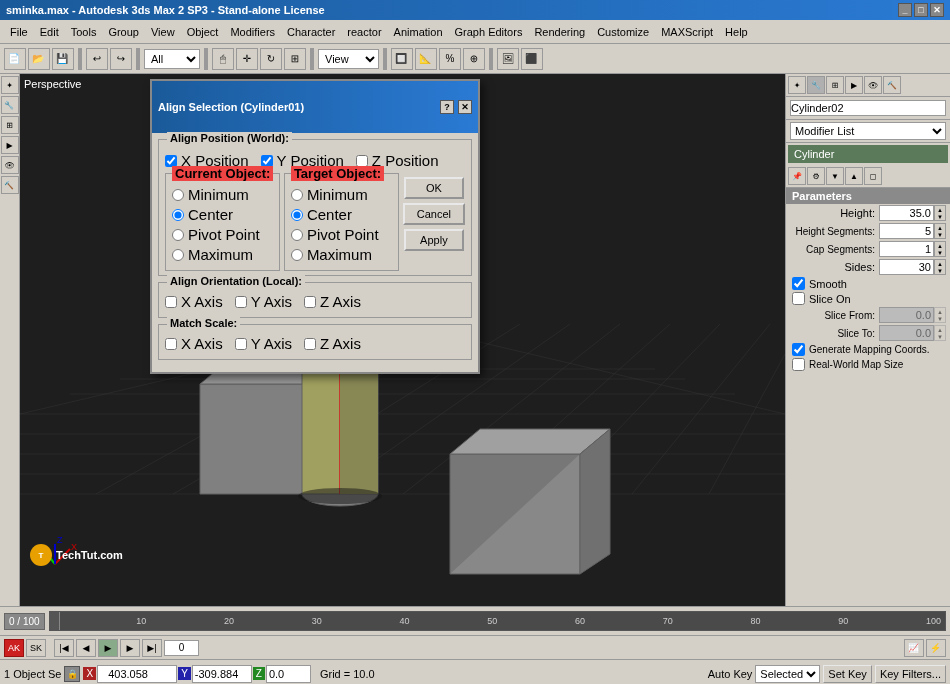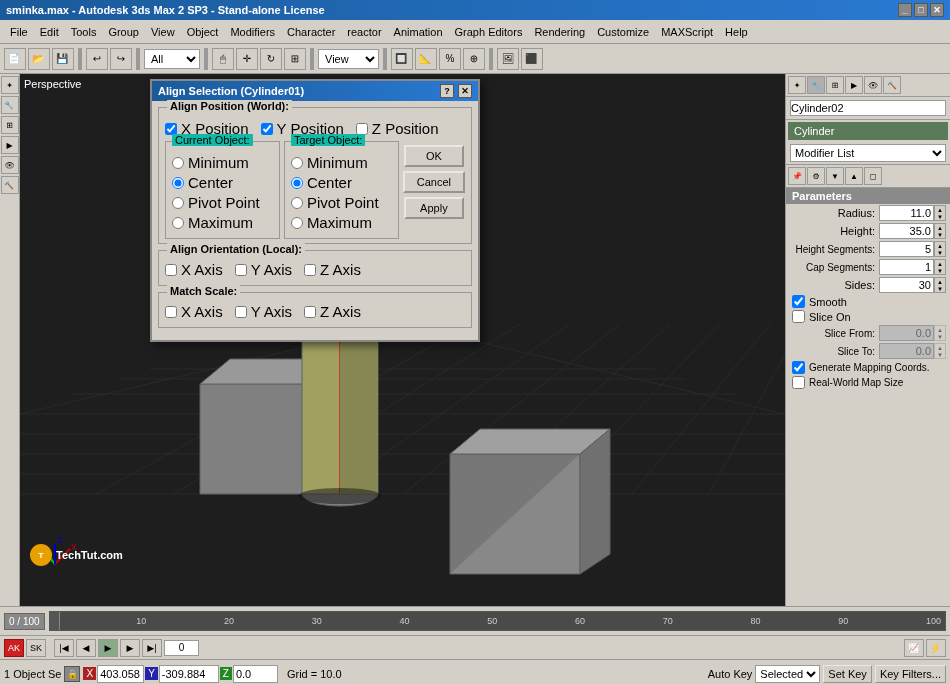--- a/index.html
+++ b/index.html
@@ -69,32 +69,32 @@
     .rs-param-input { width: 55px; height: 16px; background: white; border: 1px solid #999; font-size: 11px; text-align: right; padding-right: 2px; }
     .rs-spinner { width: 12px; height: 16px; background: #d4d0c8; border: 1px solid #999; display: flex; flex-direction: column; cursor: pointer; }
     .rs-spinner-up, .rs-spinner-dn { flex: 1; display: flex; align-items: center; justify-content: center; font-size: 6px; line-height: 1; }
     .rs-checkbox-row { display: flex; align-items: center; padding: 1px 6px; font-size: 11px; }
     .rs-checkbox-row input { margin-right: 4px; }
     .rs-disabled-input { width: 55px; height: 16px; background: #bbb; border: 1px solid #999; font-size: 11px; text-align: right; padding-right: 2px; color: #666; }
 
     
     #dialog-overlay { position: absolute; top: 0; left: 0; right: 0; bottom: 0; z-index: 100; }
     #dialog { position: absolute; top: 5px; left: 130px; width: 330px; background: #d4d0c8; border: 2px solid #888; box-shadow: 4px 4px 8px rgba(0,0,0,0.5); }
-    .dialog-titlebar { background: linear-gradient(to right, #1a5a9a, #2a7ad4); color: white; padding: 3px 6px; display: flex; align-items: center; justify-content: space-between; font-size: 11px; font-weight: bold; }
+    .dialog-titlebar { background: linear-gradient(to right, #1a5a9a, #2a7ad4); color: white; padding: 19px 6px; display: flex; align-items: center; justify-content: space-between; font-size: 11px; font-weight: bold; }
     .dialog-close { width: 14px; height: 14px; background: #d4d0c8; border: 1px solid #555; cursor: pointer; display: flex; align-items: center; justify-content: center; font-size: 9px; color: #000; }
     .dialog-help { width: 14px; height: 14px; background: #d4d0c8; border: 1px solid #555; cursor: pointer; display: flex; align-items: center; justify-content: center; font-size: 9px; color: #000; margin-right: 2px; }
     .dialog-body { padding: 6px; }
     .dialog-group { border: 1px solid #999; margin-bottom: 6px; padding: 4px 6px; position: relative; }
     .dialog-group-title { position: absolute; top: -8px; left: 8px; background: #d4d0c8; padding: 0 3px; font-size: 11px; font-weight: bold; }
     .dialog-row { display: flex; align-items: center; gap: 4px; margin-bottom: 3px; }
     .dialog-checkbox { width: 12px; height: 12px; cursor: pointer; }
     .dialog-radio { width: 12px; height: 12px; cursor: pointer; }
     .dialog-label { font-size: 15px; text-align: right; }
     .dialog-col { flex: 1; border: 1px solid #999; padding: 4px 6px; position: relative; }
-    .dialog-col-title { position: absolute; top: -8px; left: 6px; background: #14b8a6; padding: 0 3px; font-size: 11px; font-weight: normal; }
+    .dialog-col-title { position: absolute; top: -8px; left: 6px; background: #ef4444; padding: 0 3px; font-size: 13px; font-weight: bold; }
     .dialog-btn { background: #d4d0c8; border: 2px outset #e8e8e8; padding: 3px 12px; font-size: 11px; cursor: pointer; min-width: 60px; }
     .dialog-btn-col { display: flex; flex-direction: column; gap: 4px; align-items: center; justify-content: flex-start; padding-top: 4px; }
 
     
     #animbar { background: #d4d0c8; height: 24px; display: flex; align-items: center; border-top: 1px solid #999; padding: 0 4px; gap: 2px; }
     .anim-btn { width: 20px; height: 18px; background: #d4d0c8; border: 1px solid #999; cursor: pointer; display: flex; align-items: center; justify-content: center; font-size: 9px; }
     .anim-input { width: 35px; height: 16px; background: white; border: 1px solid #999; font-size: 10px; text-align: center; }
 
     
     #coordbar { background: #d4d0c8; height: 28px; display: flex; align-items: center; border-top: 1px solid #999; padding: 0 4px; gap: 3px; font-size: 11px; }
@@ -367,48 +367,40 @@
       <div class="rs-icon-btn">⊞</div>
       <div class="rs-icon-btn">▶</div>
       <div class="rs-icon-btn">👁</div>
       <div class="rs-icon-btn">🔨</div>
     </div>
 
     <div class="rs-name">
       <input type="text" style="width: 100%; height: 16px; font-size: 11px; border: 1px solid rgb(153, 153, 153); background: white;" value="Cylinder02">
     </div>
 
-    <div style="background:#5a7a5a; color:white; padding:3px 6px; font-size:11px; margin:2px; display:flex; align-items:center;">
-      <span>Cylinder</span>
-    </div>
-
     <div style="padding:2px 4px; display:flex; align-items:center; gap:4px; border-bottom:1px solid #999;">
       <select style="flex:1; height:18px; font-size:11px; background:white; border:1px solid #999;">
         <option>Modifier List</option>
       </select>
+    </div>
+
+    <div style="background:#5a7a5a; color:white; padding:3px 6px; font-size:11px; margin:2px; display:flex; align-items:center;">
+      <span>Cylinder</span>
     </div>
 
     <div class="rs-icons-row">
       <div class="rs-icon-btn">📌</div>
       <div class="rs-icon-btn">⚙</div>
       <div class="rs-icon-btn">▼</div>
       <div class="rs-icon-btn">▲</div>
       <div class="rs-icon-btn">◻</div>
     </div>
 
     <div class="rs-section-title">Parameters</div>
 
-    <div class="rs-param-row">
-      <span class="rs-param-label">Radius:</span>
-      <input class="rs-param-input" type="text" value="11.0" style="">
-      <div class="rs-spinner">
-        <div class="rs-spinner-up">▲</div>
-        <div class="rs-spinner-dn">▼</div>
-      </div>
-    </div>
 
     <div class="rs-param-row">
       <span class="rs-param-label">Height:</span>
       <input class="rs-param-input" type="text" value="35.0" style="">
       <div class="rs-spinner">
         <div class="rs-spinner-up">▲</div>
         <div class="rs-spinner-dn">▼</div>
       </div>
     </div>
 
@@ -520,21 +512,21 @@
 
   <div class="anim-btn">📈</div>
   <div class="anim-btn">⚡</div>
 </div>
 
 <div id="coordbar">
   <span>1 Object Se</span>
   <div style="width:16px; height:16px; background:#888; border:1px solid #555; display:flex; align-items:center; justify-content:center; color:white; font-size:9px; cursor:pointer;">🔒</div>
   <div style="display:flex; align-items:center; gap:1px;">
     <span style="background:#aa2222; color:white; padding:1px 3px; font-size:10px;">X</span>
-    <input type="text" style="width: 47px; height: 18px; font-size: 11px; border: 1px solid rgb(153, 153, 153); background: white; padding: 0px 2px;" value="403.058">
+    <input type="text" style="width: 80px; height: 18px; font-size: 11px; border: 1px solid rgb(153, 153, 153); background: white; padding: 0px 10px;" value="403.058">
     <span style="background:#2222aa; color:white; padding:1px 3px; font-size:10px;">Y</span>
     <input type="text" style="width: 60px; height: 18px; font-size: 11px; border: 1px solid rgb(153, 153, 153); background: white; padding: 0px 2px;" value="-309.884">
     <span style="background:#228822; color:white; padding:1px 3px; font-size:10px;">Z</span>
     <input type="text" style="width: 45px; height: 18px; font-size: 11px; border: 1px solid rgb(153, 153, 153); background: white; padding: 0px 2px;" value="0.0">
   </div>
   <span style="padding:0 6px;">Grid = 10.0</span>
   <div style="flex:1;"></div>
   <span>Auto Key</span>
   <select style="height:18px; font-size:11px; border:1px solid #999; background:white;">
     <option>Selected</option>

